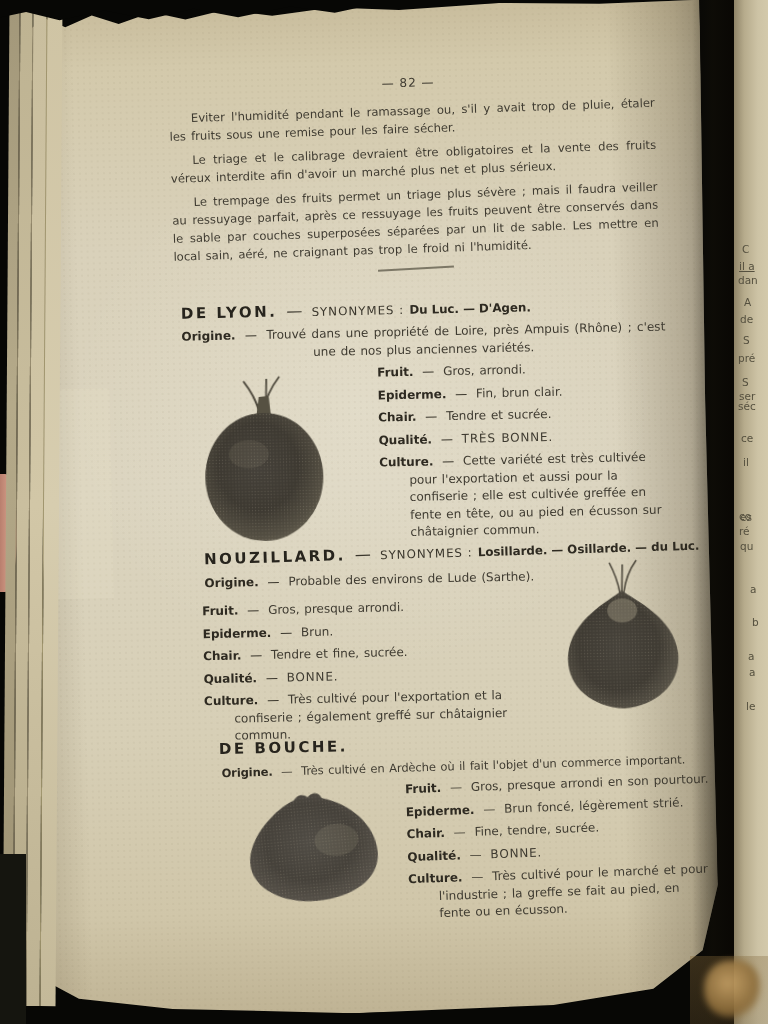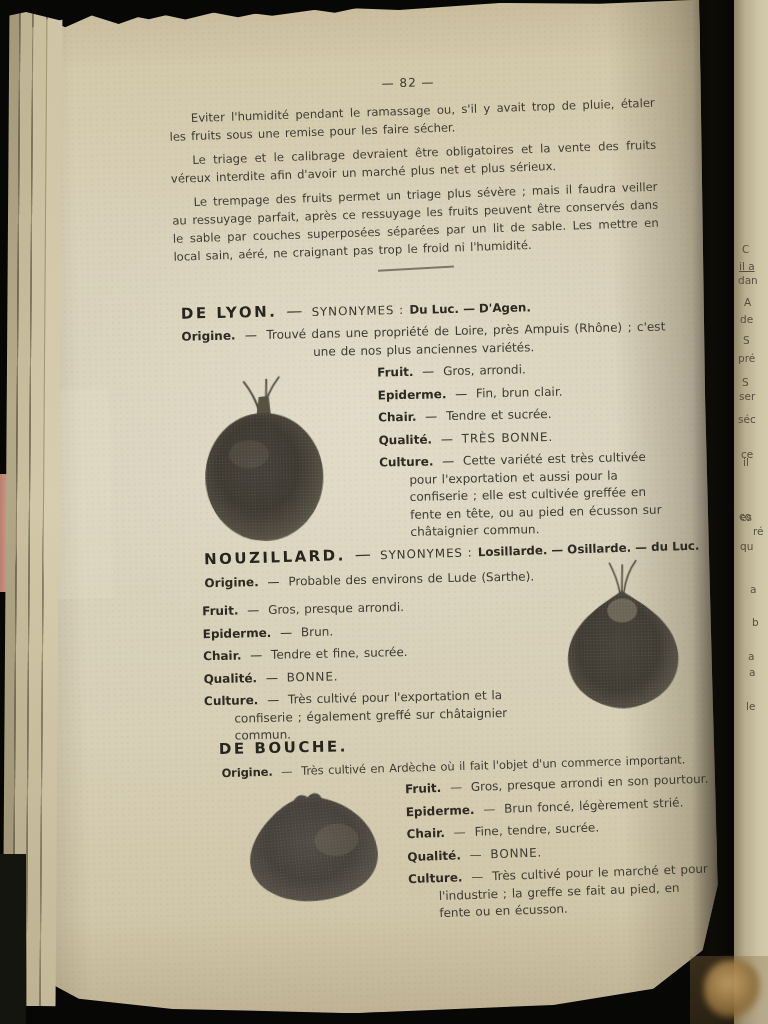--- a/index.html
+++ b/index.html
@@ -276,26 +276,26 @@
   <div class="next-page">
     <span class="frag" style="left:8px;top:243px;">C</span>
     <span class="frag" style="left:5px;top:260px;text-decoration:underline;">il a</span>
     <span class="frag" style="left:4px;top:274px;">dan</span>
     <span class="frag" style="left:10px;top:296px;">A</span>
     <span class="frag" style="left:6px;top:313px;">de</span>
     <span class="frag" style="left:9px;top:334px;">S</span>
     <span class="frag" style="left:4px;top:352px;">pré</span>
     <span class="frag" style="left:8px;top:376px;">S</span>
     <span class="frag" style="left:5px;top:390px;">ser</span>
-    <span class="frag" style="left:4px;top:413px;">séc</span>
-    <span class="frag" style="left:7px;top:448px;">ce</span>
+    <span class="frag" style="left:4px;top:400px;">séc</span>
+    <span class="frag" style="left:7px;top:432px;">ce</span>
     <span class="frag" style="left:9px;top:456px;">il</span>
     <span class="frag" style="left:6px;top:511px;">es</span>
     <span class="frag" style="left:5px;top:510px;">co</span>
-    <span class="frag" style="left:19px;top:525px;">ré</span>
+    <span class="frag" style="left:5px;top:525px;">ré</span>
     <span class="frag" style="left:6px;top:540px;">qu</span>
     <span class="frag" style="left:16px;top:583px;">a</span>
     <span class="frag" style="left:18px;top:616px;">b</span>
     <span class="frag" style="left:14px;top:650px;">a</span>
     <span class="frag" style="left:15px;top:666px;">a</span>
     <span class="frag" style="left:12px;top:700px;">le</span>
   </div>
 
   <div class="watermark">
     <div class="blob"></div>

